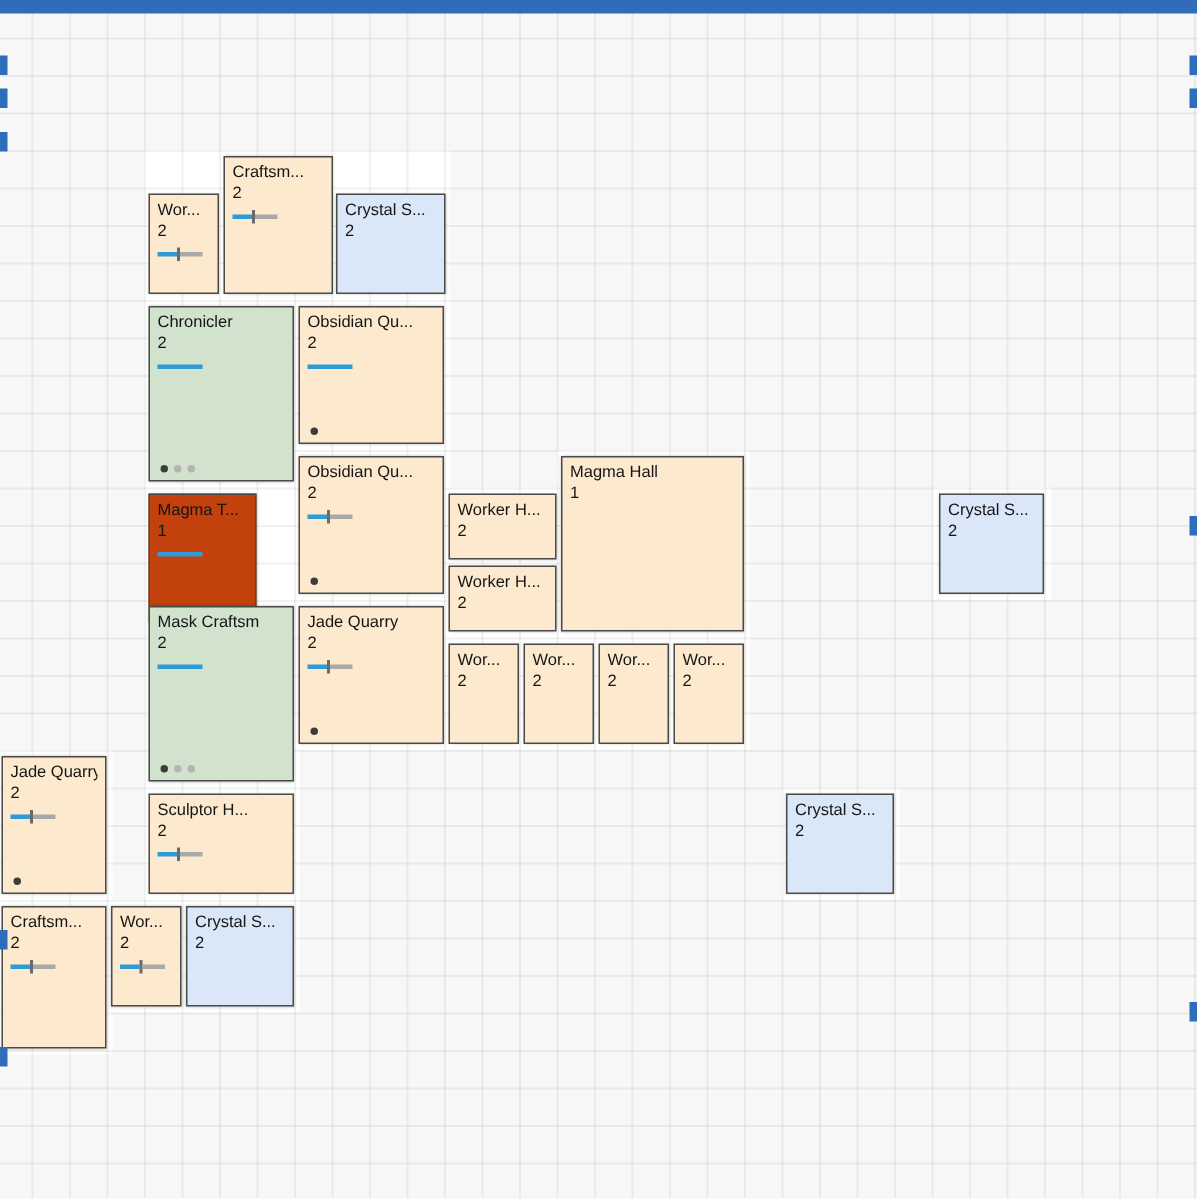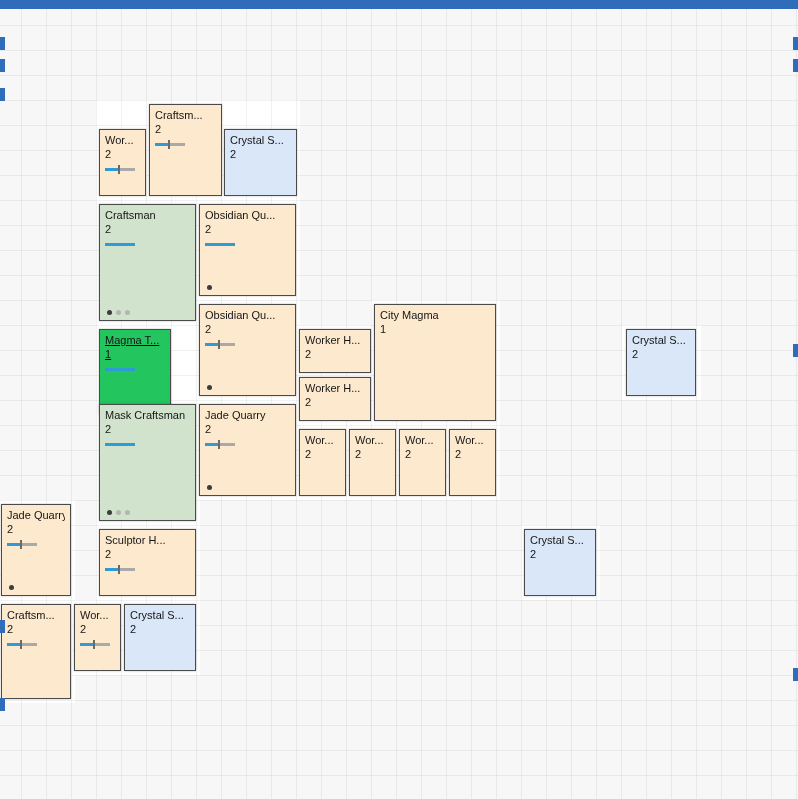--- a/index.html
+++ b/index.html
@@ -90,21 +90,21 @@
           <span class="s-gray" style="width: 15px; background: rgb(169, 169, 169);"></span>
     </div>
 
   </div>
       <div class="tile" style="left: 224px; top: 129px; width: 73px; height: 67px; background: rgb(217, 231, 248); border-color: rgb(74, 74, 74);">
     <div class="tile-title">Crystal S...</div>
     <div class="tile-count">2</div>
 
   </div>
       <div class="tile" style="left: 99px; top: 204px; width: 97px; height: 117px; background: rgb(210, 227, 205); border-color: rgb(74, 74, 74);">
-    <div class="tile-title">Craftsman</div>
+    <div class="tile-title">Chronicler</div>
     <div class="tile-count">2</div>
     <div class="tile-slider">
       <span class="s-blue" style="background: rgb(46, 155, 214); width: 30px;"></span>
     </div>
     <div class="tile-dots">
           <span class="dot" style="background: rgb(60, 60, 60);"></span>
           <span class="dot" style="background: rgb(180, 180, 180);"></span>
           <span class="dot" style="background: rgb(180, 180, 180);"></span>
         </div>
   </div>
@@ -123,30 +123,30 @@
     <div class="tile-count">2</div>
     <div class="tile-slider">
       <span class="s-blue" style="background: rgb(46, 155, 214); width: 13px;"></span>
           <span class="s-tick" style="background: rgb(107, 107, 107);"></span>
           <span class="s-gray" style="width: 15px; background: rgb(169, 169, 169);"></span>
     </div>
     <div class="tile-dots">
           <span class="dot" style="background: rgb(60, 60, 60);"></span>
         </div>
   </div>
-      <div class="tile" style="left: 99px; top: 329px; width: 72px; height: 86px; background: #22c55e; border-color: rgb(74, 74, 74); text-decoration: underline;">
+      <div class="tile" style="left: 99px; top: 329px; width: 72px; height: 86px; background: #c2410c; border-color: rgb(74, 74, 74);">
     <div class="tile-title">Magma T...</div>
     <div class="tile-count">1</div>
     <div class="tile-slider">
       <span class="s-blue" style="background: rgb(46, 155, 214); width: 30px;"></span>
     </div>
 
   </div>
       <div class="tile" style="left: 99px; top: 404px; width: 97px; height: 117px; background: rgb(210, 227, 205); border-color: rgb(74, 74, 74);">
-    <div class="tile-title">Mask Craftsman</div>
+    <div class="tile-title">Mask Craftsm</div>
     <div class="tile-count">2</div>
     <div class="tile-slider">
       <span class="s-blue" style="background: rgb(46, 155, 214); width: 30px;"></span>
     </div>
     <div class="tile-dots">
           <span class="dot" style="background: rgb(60, 60, 60);"></span>
           <span class="dot" style="background: rgb(180, 180, 180);"></span>
           <span class="dot" style="background: rgb(180, 180, 180);"></span>
         </div>
   </div>
@@ -166,21 +166,21 @@
     <div class="tile-title">Worker H...</div>
     <div class="tile-count">2</div>
 
   </div>
       <div class="tile" style="left: 299px; top: 377px; width: 72px; height: 44px; background: rgb(253, 233, 205); border-color: rgb(74, 74, 74);">
     <div class="tile-title">Worker H...</div>
     <div class="tile-count">2</div>
 
   </div>
       <div class="tile" style="left: 374px; top: 304px; width: 122px; height: 117px; background: rgb(253, 233, 205); border-color: rgb(74, 74, 74);">
-    <div class="tile-title">City Magma</div>
+    <div class="tile-title">Magma Hall</div>
     <div class="tile-count">1</div>
 
   </div>
       <div class="tile" style="left: 299px; top: 429px; width: 47px; height: 67px; background: rgb(253, 233, 205); border-color: rgb(74, 74, 74);">
     <div class="tile-title">Wor...</div>
     <div class="tile-count">2</div>
 
   </div>
       <div class="tile" style="left: 349px; top: 429px; width: 47px; height: 67px; background: rgb(253, 233, 205); border-color: rgb(74, 74, 74);">
     <div class="tile-title">Wor...</div>

